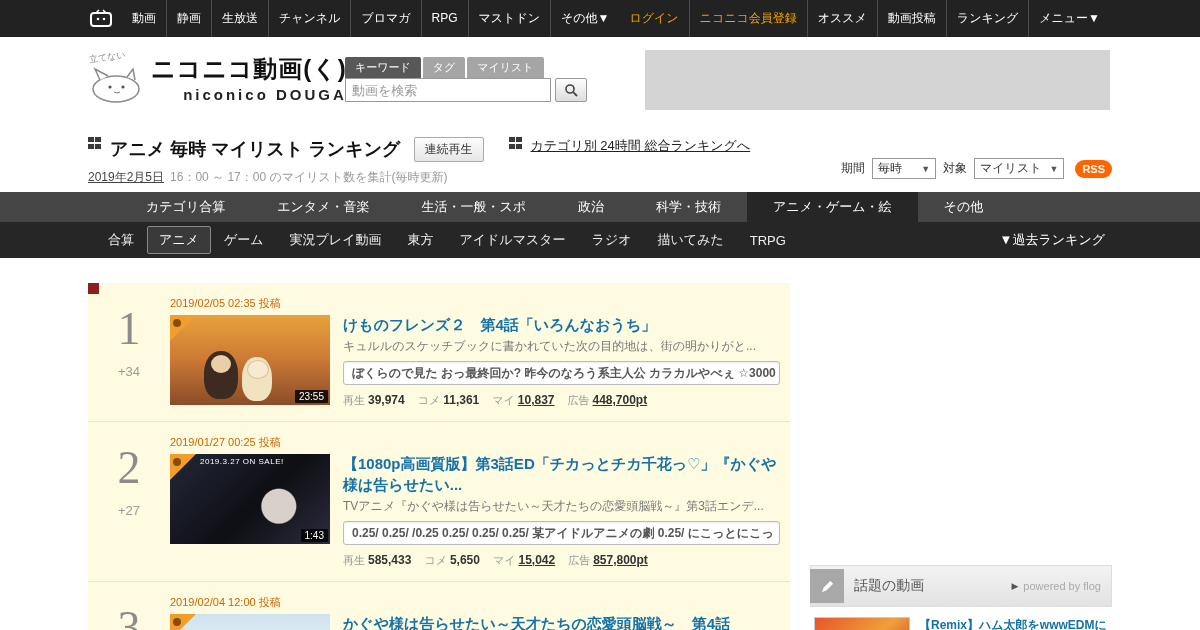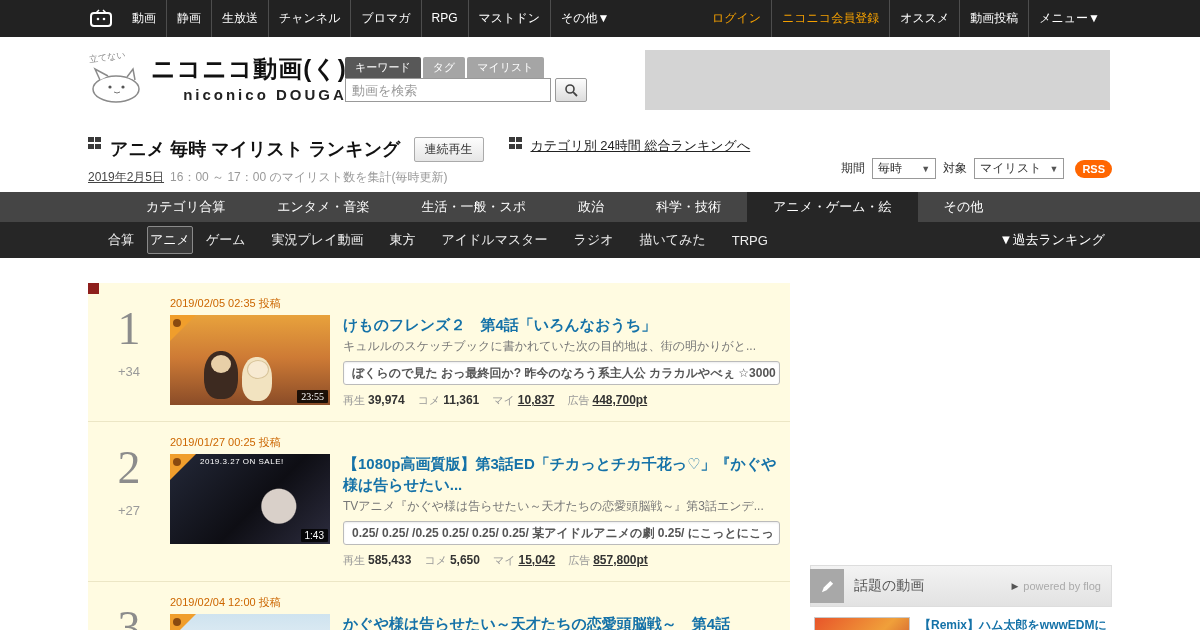--- a/index.html
+++ b/index.html
@@ -61,21 +61,21 @@
   .fake-select .caret { font-size:9px; color:#555; }
   .rss-badge { background:#f60; color:#fff; font-size:11px; font-weight:bold;
                padding:3px 7px; border-radius:9px; cursor:pointer; margin-left:4px; }
 
   
   .catbar { display:flex; height:30px; background:#454545; padding-left:120px; }
   .cat-tab { line-height:30px; padding:0 26px; color:#fff; font-size:13px; cursor:pointer; white-space:nowrap; }
   .cat-tab.selected { background:#262626; }
   .subbar { display:flex; align-items:center; height:36px; background:#262626; padding-left:95px; }
   .sub-tab { padding:0 13px; font-size:13px; color:#eee; cursor:pointer; white-space:nowrap; }
-  .sub-tab.selected { border:1px solid #8a8a8a; background:#3a3a3a; padding:4px 2px; border-radius:2px; color:#fff; }
+  .sub-tab.selected { border:1px solid #8a8a8a; background:#3a3a3a; padding:4px 11px; border-radius:2px; color:#fff; }
   .past-link { margin-left:auto; margin-right:95px; color:#fff; font-size:13px; cursor:pointer; white-space:nowrap; }
 
   
   .content { display:flex; padding-left:88px; align-items:flex-start; }
   .ranking { width:702px; margin-top:25px; background:#fffbe1; position:relative; }
   .ranking-accent { position:absolute; top:0; left:0; width:11px; height:11px; background:#8e1f1c; }
   .rank-row { display:flex; padding:13px 0 13px 0; border-bottom:1px solid #ece6c5; }
   .rank-col { width:82px; flex:none; text-align:center; padding-top:10px; }
   .rank-num { font-family:"Liberation Serif","DejaVu Serif",serif; font-size:46px; color:#8c8c8c; line-height:1; }
   .rank-delta { font-size:13px; color:#9a9a9a; margin-top:12px; }
@@ -83,21 +83,21 @@
   .posted { font-size:11px; color:#c60; margin-bottom:4px; }
   .row-body { display:flex; gap:13px; }
   .thumb { position:relative; width:160px; height:90px; flex:none; cursor:pointer; overflow:hidden; }
   .thumb-corner { position:absolute; top:0; left:0; width:0; height:0;
                   border-top:26px solid #f09e2c; border-right:26px solid transparent; }
   .thumb-corner::after { content:""; position:absolute; top:-22px; left:3px; width:8px; height:8px;
                          border-radius:50%; background:#8a4a10; }
   .duration { position:absolute; right:2px; bottom:2px; background:rgba(0,0,0,.82); color:#fff;
               font-size:10px; padding:1px 4px; border-radius:1px; }
   .thumb-caption { position:absolute; top:3px; left:30px; color:#fff; font-size:8px; letter-spacing:.5px; }
-  .thumb1 { background:linear-gradient(180deg,#e8a23c 0%,#cd7a35 48%,#8a4c28 100%);font-family:Liberation Serif, serif; }
+  .thumb1 { background:linear-gradient(180deg,#e8a23c 0%,#cd7a35 48%,#8a4c28 100%); }
   .blob-dark { position:absolute; left:34px; bottom:6px; width:34px; height:48px; background:#3d2a20;
                border-radius:46% 46% 40% 40%; }
   .blob-dark::before { content:""; position:absolute; top:4px; left:7px; width:20px; height:18px;
                        background:#e8cfa8; border-radius:50%; }
   .blob-light { position:absolute; left:72px; bottom:4px; width:30px; height:44px; background:#f2e3c0;
                 border-radius:46% 46% 40% 40%; }
   .blob-light::before { content:""; position:absolute; top:3px; left:5px; width:20px; height:17px;
                         background:#f7ead2; border:1px solid #d8c49a; border-radius:50%; }
   .thumb2 { background:radial-gradient(circle at 68% 58%, #d9d0c9 0 14%, rgba(217,208,201,0) 15%),
              linear-gradient(135deg,#232838 0%,#0e0e14 55%,#2c2c3e 100%); }
@@ -149,20 +149,21 @@
     <span class="tb-item">ブロマガ</span>
     <span class="tb-item">RPG</span>
     <span class="tb-item">マストドン</span>
     <span class="tb-item">その他▼</span>
   </div>
   <div class="tb-group">
     <span class="tb-item orange">ログイン</span>
     <span class="tb-item orange">ニコニコ会員登録</span>
     <span class="tb-item">オススメ</span>
     <span class="tb-item">動画投稿</span>
+    <span class="tb-item">ランキング</span>
     <span class="tb-item">メニュー▼</span>
   </div>
 </div>
 
 <div class="header-main">
   <div class="logo-block">
     <span class="mascot">
       <span class="mascot-caption">立てない</span>
       <svg width="58" height="42" viewBox="0 0 58 42">
         <ellipse cx="31" cy="26" rx="23" ry="13" fill="#fff" stroke="#8a8a8a" stroke-width="1.5"></ellipse>

